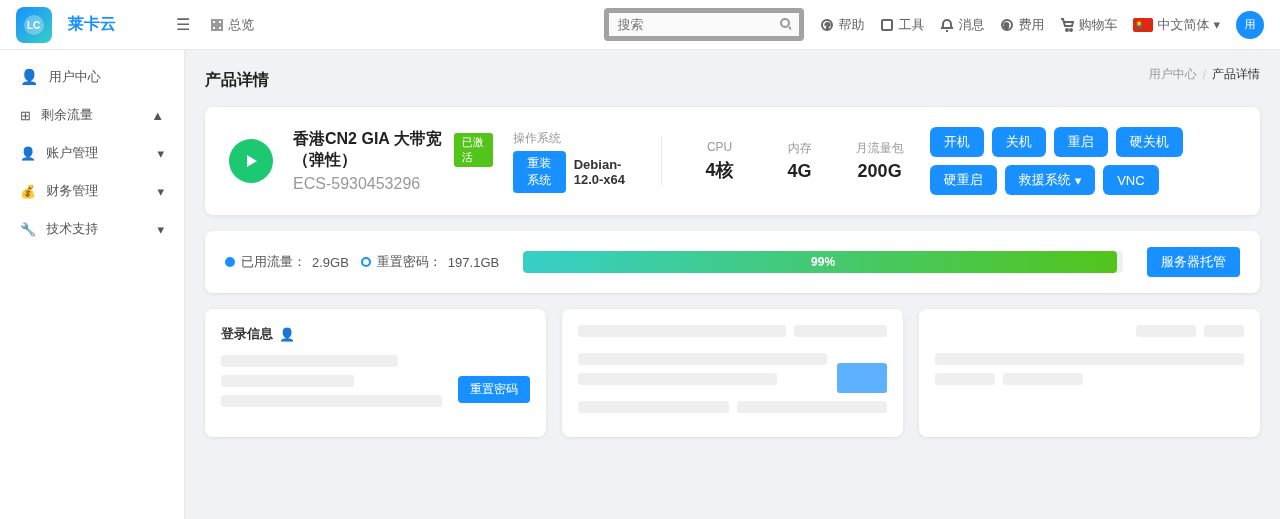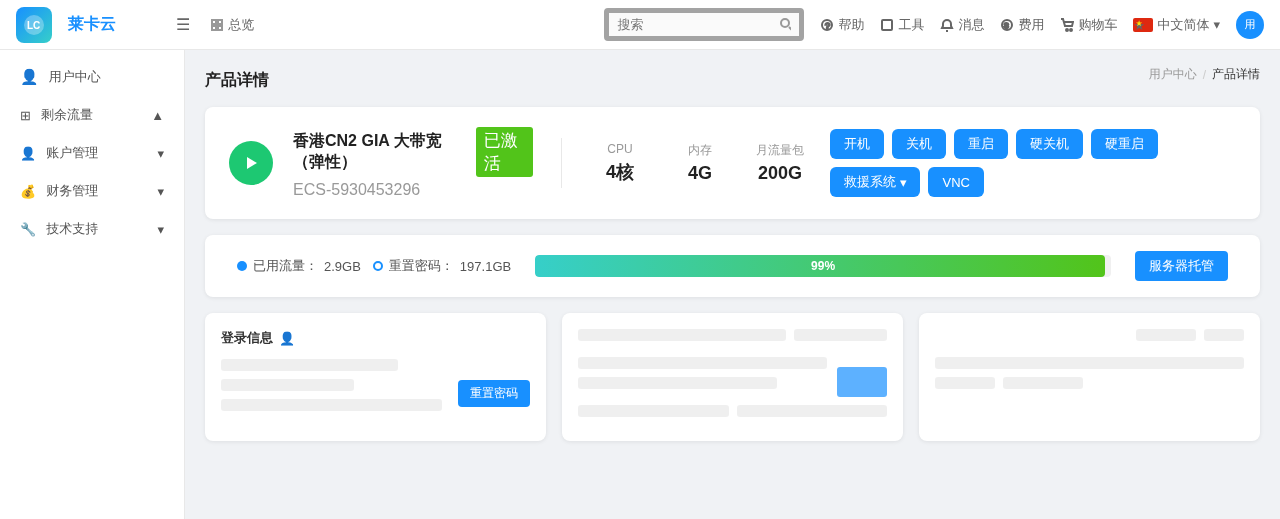--- a/index.html
+++ b/index.html
@@ -132,21 +132,21 @@
       border-radius: 50%;
       display: flex; align-items: center; justify-content: center;
       cursor: pointer; flex-shrink: 0;
     }
     .play-btn svg { color: #fff; }
     .product-name-area { display: flex; flex-direction: column; gap: 4px; min-width: 200px; }
     .product-name { font-size: 16px; font-weight: bold; color: #222; }
     .product-id { font-size: 16px; color: #999; }
     .status-badge {
       background: #52c41a; color: #fff;
-      padding: 2px 8px; border-radius: 3px; font-size: 17px;
+      padding: 2px 8px; border-radius: 3px; font-size: 11px;
     }
     .reinstall-btn {
       background: #1890ff; color: #fff;
       padding: 4px 12px; border-radius: 4px; font-size: 12px;
       cursor: pointer; border: none;
     }
     .divider-v { width: 1px; height: 50px; background: #e8e8e8; margin: 0 8px; }
     .spec-item { display: flex; flex-direction: column; gap: 4px; align-items: center; min-width: 60px; }
     .spec-label { font-size: 12px; color: #999; }
     .spec-value { font-size: 18px; font-weight: bold; color: #222; }
@@ -160,21 +160,21 @@
 
     
     .os-area { display: flex; flex-direction: column; gap: 4px; min-width: 120px; }
     .os-label { font-size: 12px; color: #999; }
     .os-value { font-size: 13px; font-weight: bold; color: #333; }
 
     
     .flow-section {
       background: #fff;
       border-radius: 8px;
-      padding: 16px 32px;
+      padding: 16px 20px;
       margin-bottom: 16px;
       box-shadow: 0 1px 4px rgba(0,0,0,0.08);
     }
     .flow-dot { width: 10px; height: 10px; border-radius: 50%; }
     .flow-dot.used { background: #1890ff; }
     .flow-dot.remain { background: transparent; border: 2px solid #1890ff; }
     .flow-label { font-size: 13px; color: #555; }
     .flow-bar-wrap { position: relative; height: 22px; background: #f0f0f0; border-radius: 4px; overflow: hidden; }
     .flow-bar { height: 100%; background: linear-gradient(90deg, #36cfc9, #52c41a); border-radius: 4px; }
     .flow-bar-text {
@@ -362,20 +362,27 @@
         </div>
 
         <div class="product-name-area">
           <div style="display:flex; align-items:center; gap:10px;">
             <span class="product-name">香港CN2 GIA 大带宽（弹性）</span>
             <span class="status-badge">已激活</span>
           </div>
           <span class="product-id">ECS-5930453296</span>
         </div>
 
+        <div class="os-area">
+          <span class="os-label">操作系统</span>
+          <div style="display:flex; align-items:center; gap:8px;">
+            <button class="reinstall-btn">重装系统</button>
+            <span class="os-value">Debian-12.0-x64</span>
+          </div>
+        </div>
 
         <div class="divider-v"></div>
 
         <div class="spec-item">
           <span class="spec-label">CPU</span>
           <span class="spec-value">4核</span>
         </div>
 
         <div class="spec-item">
           <span class="spec-label">内存</span>

